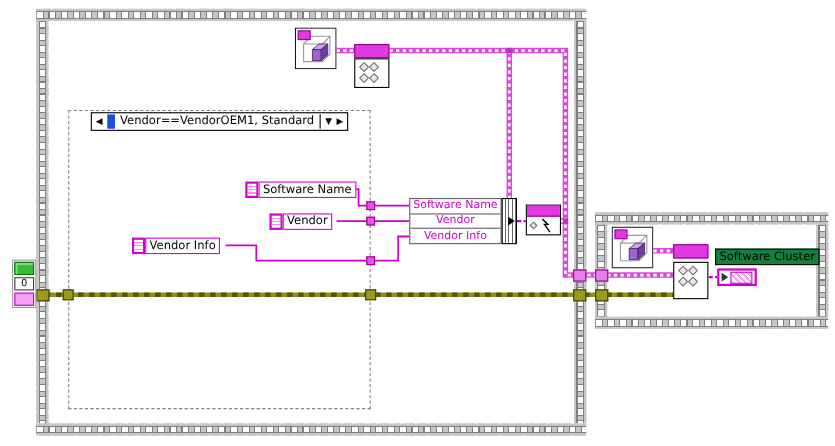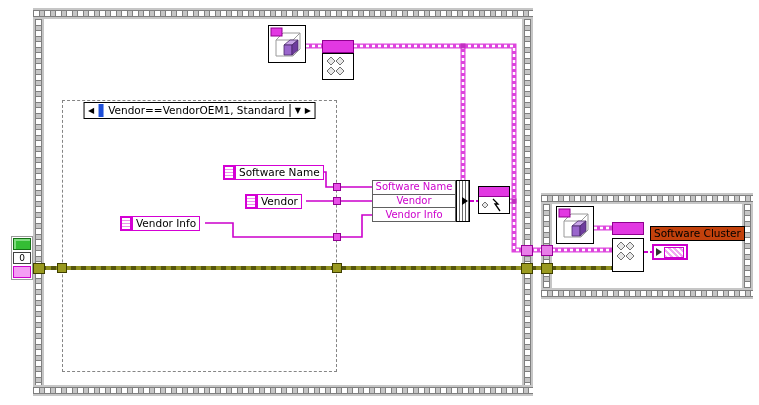--- a/index.html
+++ b/index.html
@@ -14,21 +14,21 @@
       repeating-linear-gradient(to right,#7f7f7f 0 1px,#ffffff 1px 6px,#7f7f7f 6px 7px,#c6c6c6 7px 11px);}
   .fsv{width:11px;background:
       linear-gradient(to right,#c6c6c6 0 2px,#7f7f7f 2px 3px,rgba(0,0,0,0) 3px 8px,#7f7f7f 8px 9px,#c6c6c6 9px 11px),
       repeating-linear-gradient(to bottom,#7f7f7f 0 1px,#ffffff 1px 6px,#7f7f7f 6px 7px,#c6c6c6 7px 11px);}
 
   
   .case-struct{position:absolute;border:1px dashed #858585;background:transparent;box-sizing:border-box;}
   .case-selector{position:absolute;top:1px;left:50%;transform:translateX(-50%);display:flex;align-items:center;
       background:#fff;border:1px solid #000;height:15px;font-size:10.5px;padding:0 2px;white-space:nowrap;}
   .sel-arrow{font-size:8px;line-height:13px;padding:0 2px;}
-  .sel-label{border-left:5px solid #1d4ed8;border-right:1px solid #000;padding:0 5px;margin:0 2px;line-height:13px;}
+  .sel-label{border-left:7px solid #1d4ed8;border-right:1px solid #000;padding:0 5px;margin:0 2px;line-height:13px;}
 
   
   .wires{position:absolute;left:0;top:0;pointer-events:none;}
   .wclass-base{stroke:#DD44DD;stroke-width:5;fill:none;}
   .wclass-dash{stroke:#ffffff;stroke-width:2.5;fill:none;stroke-dasharray:3 3;}
   .wstring{stroke:#CC00CC;stroke-width:1.6;fill:none;}
   .wcluster{stroke:#CC00CC;stroke-width:2;fill:none;stroke-dasharray:4 2;}
   .werr-base{stroke:#8F8F1E;stroke-width:4;fill:none;}
   .werr-dash{stroke:#55550E;stroke-width:4;fill:none;stroke-dasharray:5 5;}
   .jdot{fill:#C030C0;}
@@ -56,21 +56,21 @@
   
   .ctrl{position:absolute;display:flex;align-items:stretch;}
   .cicon{width:12px;height:15px;border:2px solid #D400D4;box-sizing:border-box;
       background:repeating-linear-gradient(0deg,#ffffff 0 2px,#EE8EEE 2px 3px);}
   .clabel{border:1px solid #D400D4;background:#fff;font-size:10.5px;line-height:13px;padding:0 3px;white-space:nowrap;box-sizing:border-box;}
   .errconst{position:absolute;display:flex;flex-direction:column;gap:2px;border:1px solid #9a9a9a;background:#fff;padding:1px;}
   .ec-box{width:18px;height:12px;box-sizing:border-box;}
   .ec-bool{background:#35BD35;border:1px solid #147014;box-shadow:inset 2px 2px 0 #7FDC7F;}
   .ec-num{background:#fff;border:1px solid #404040;font-size:9px;line-height:10px;text-align:center;}
   .ec-str{background:#F49EF4;border:1px solid #CC00CC;}
-  .indlabel{position:absolute;border:1px solid #000;background:#c2410c;font-size:10.5px;line-height:13px;
+  .indlabel{position:absolute;border:1px solid #000;background:#15803d;font-size:10.5px;line-height:13px;
       padding:0 3px;white-space:nowrap;box-sizing:border-box;}
   .term{position:absolute;border:2px solid #CC00CC;background:#fff;box-sizing:border-box;
       display:flex;align-items:center;gap:2px;padding:0 2px;}
   .term-arrow{width:0;height:0;border-left:6px solid #333;border-top:4px solid transparent;border-bottom:4px solid transparent;}
   .term-grid{flex:1;height:9px;background:repeating-linear-gradient(45deg,#F2A6F2 0 2px,#ffffff 2px 4px);border:1px solid #CC00CC;}
 </style>
 </head>
 <body>
 
 <div class="canvas">

